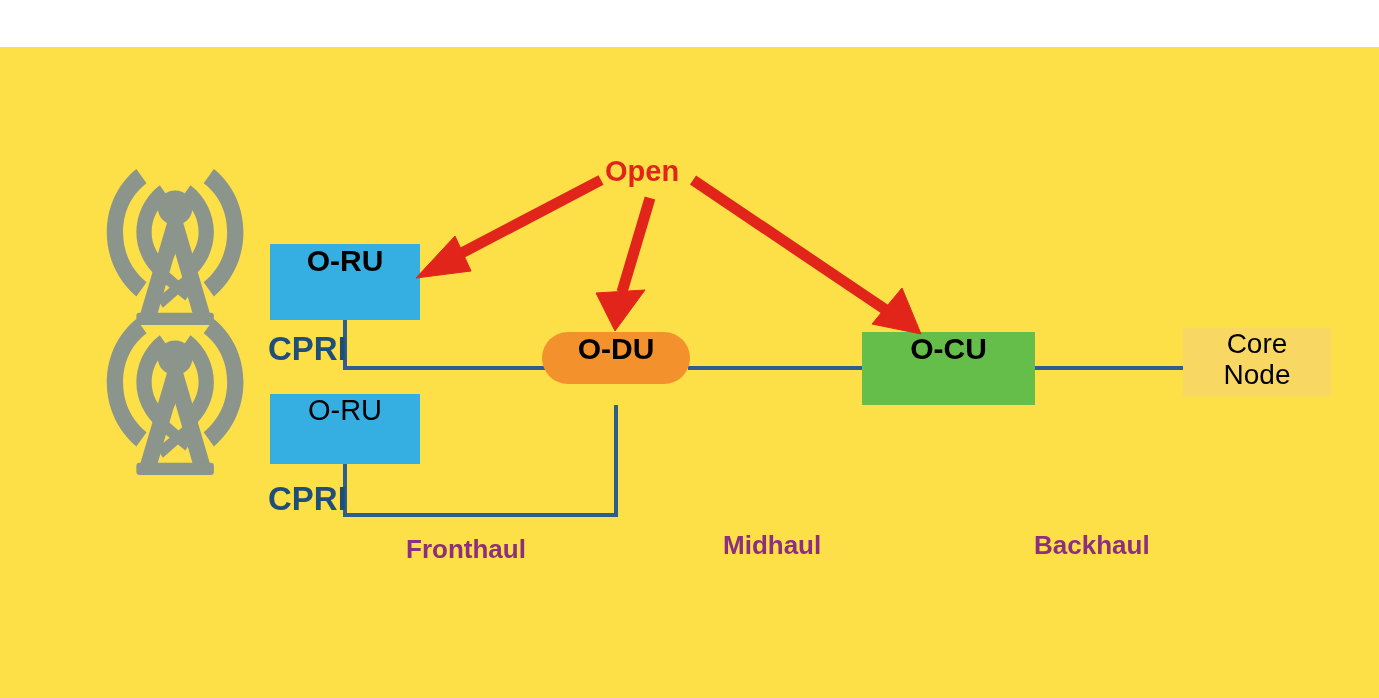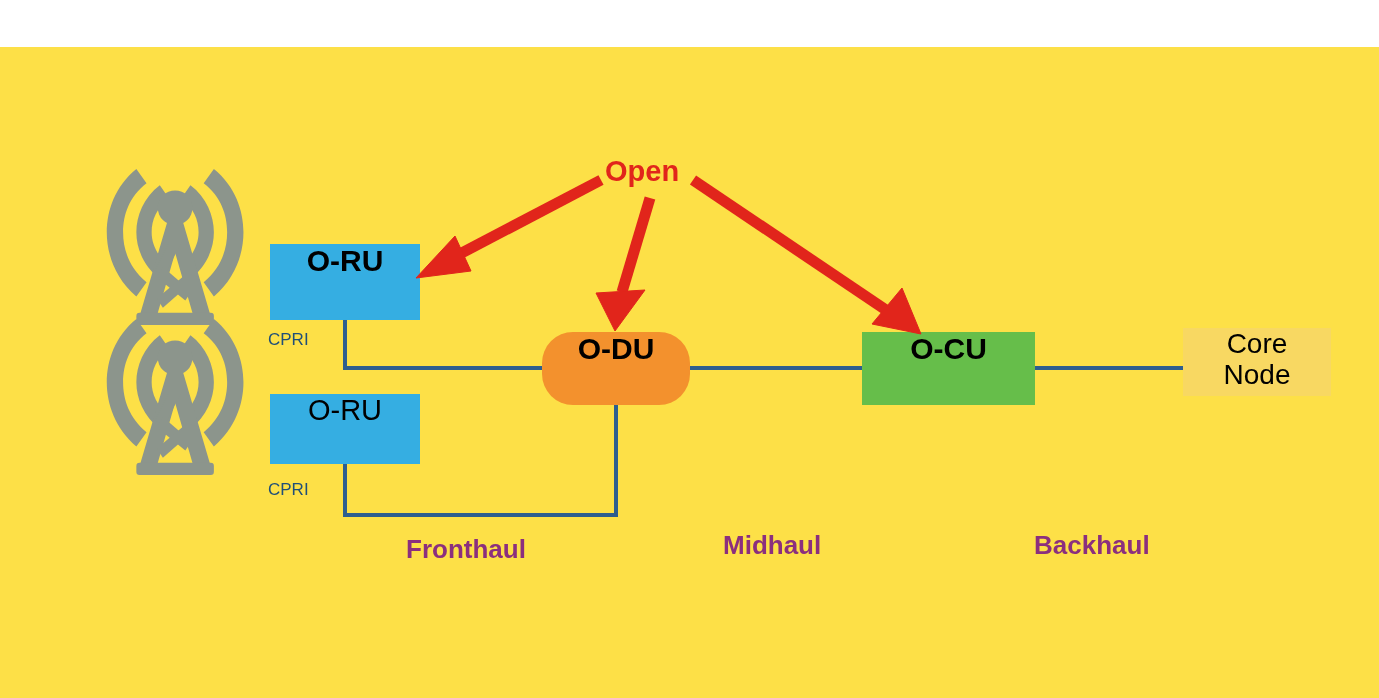--- a/index.html
+++ b/index.html
@@ -21,29 +21,29 @@
     display: flex;
     justify-content: center;
     text-align: center;
     color: #000000;
     line-height: 1.12;
     box-sizing: border-box;
     z-index: 4;
   }
   .node-oru-top   { left:270px; top:197px;  width:150px; height:76px;  background:#35AEE2; font-size:30px; font-weight:bold; }
   .node-oru-bot   { left:270px; top:347px;  width:150px; height:70px;  background:#35AEE2; font-size:29px; font-weight:normal; }
-  .node-odu       { left:542px; top:285px;  width:148px; height:73px;  background:#F3912D; font-size:30px; font-weight:bold;border-radius:31px; }
+  .node-odu       { left:542px; top:285px;  width:148px; height:52px;  background:#F3912D; font-size:30px; font-weight:bold;border-radius:31px; }
   .node-ocu       { left:862px; top:285px;  width:173px; height:73px;  background:#66BE4A; font-size:30px; font-weight:bold; }
   .node-core      { left:1183px; top:281px; width:148px; height:68px;  background:#F8D862; font-size:28px; font-weight:normal; white-space:pre-line; }
 
   .link-label {
     position: absolute;
     color: #1F4E79;
-    font-size: 17px;
-    font-weight: normal;
+    font-size: 33px;
+    font-weight: bold;
     z-index: 3;
     white-space: nowrap;
   }
   .label-cpri-1 { left:268px; top:283px; }
   .label-cpri-2 { left:268px; top:433px; }
 
   .haul-label {
     position: absolute;
     color: #8B2F7E;
     font-size: 26px;

